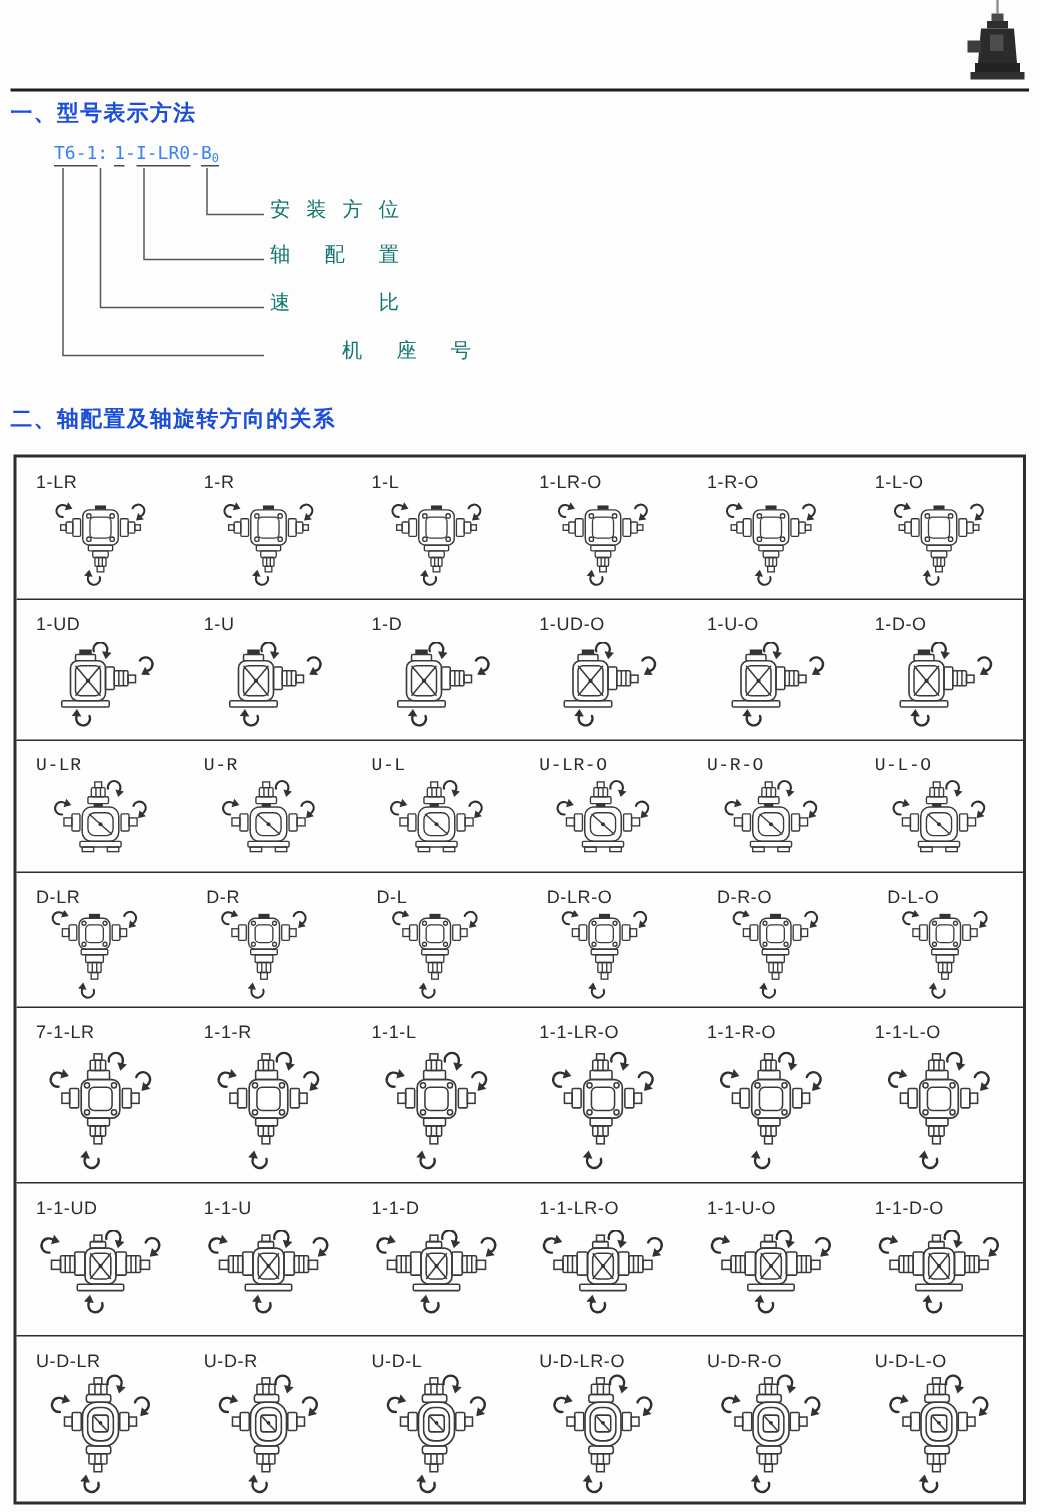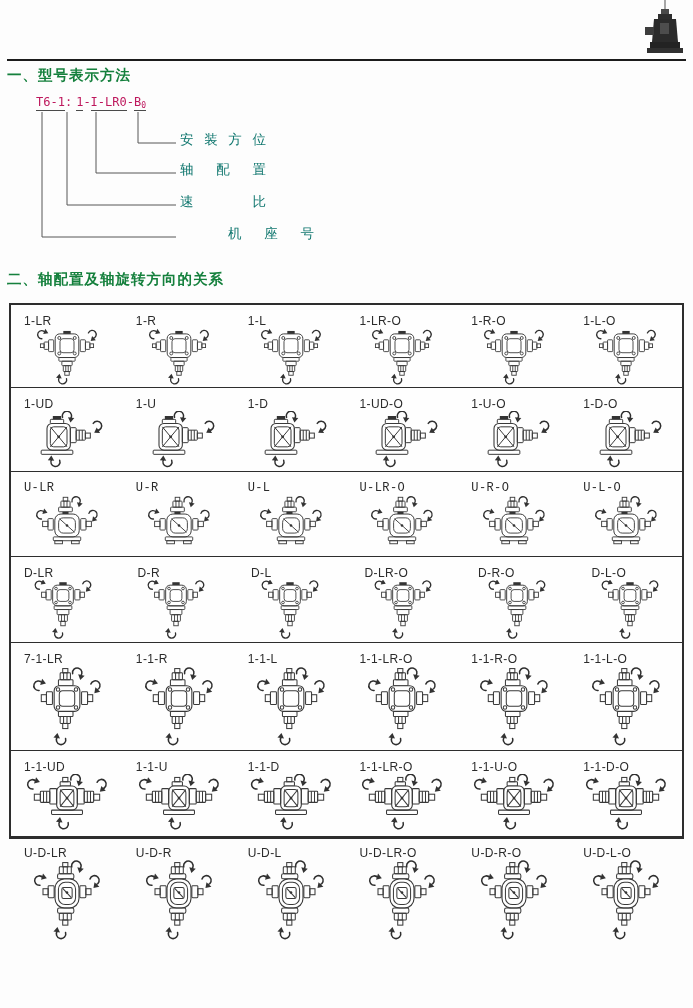--- a/index.html
+++ b/index.html
@@ -1,35 +1,35 @@
 <!DOCTYPE html>
 <html><head>
 <meta charset="utf-8">
 <style>
   html,body{margin:0;padding:0;background:#fff;}
   .page{position:relative;width:693px;height:1008px;background:#fdfdfd;overflow:hidden;
         font-family:"Liberation Sans","DejaVu Sans",sans-serif;color:#222;}
   
   .rule{position:absolute;left:7px;top:59px;width:679px;height:2px;background:#1c1c1c;}
   .logo{position:absolute;right:6px;top:0;width:46px;height:58px;}
-  .sec-title{position:absolute;left:7px;font-size:14.5px;font-weight:bold;color:#15803d;letter-spacing:1px;}
+  .sec-title{position:absolute;left:7px;font-size:14.5px;font-weight:bold;color:#1d4ed8;letter-spacing:1px;}
   .s1{top:66px;} .s2{top:270px;}
   
   .code{position:absolute;left:36px;top:95px;font-family:"DejaVu Sans Mono","Liberation Mono",monospace;
-        font-size:12px;color:#be185d;letter-spacing:0;text-align:center;}
+        font-size:12px;color:#3b82f6;letter-spacing:0;text-align:center;}
   .code .u{border-bottom:1px solid #4a4a4a;padding-bottom:1px;}
   .code .sp{margin-right:4px;}
   .code sub{font-size:8px;vertical-align:-2px;}
   .conn{position:absolute;left:30px;top:110px;}
   .cl{fill:none;stroke:#565656;stroke-width:1;}
   .callout{position:absolute;left:180px;width:86px;font-size:13.5px;color:#0f766e;
            text-align:justify;text-align-last:justify;}
   .co0{top:131px;} .co1{top:161px;} .co2{top:193px;} .co3{top:225px;margin-left:48px;}
   
-  .ctable{position:absolute;left:9px;top:303px;width:675px;height:536px;border:2px solid #2d2d2d;
+  .ctable{position:absolute;left:9px;top:303px;width:675px;height:700px;border:2px solid #2d2d2d;
           background:#fefefe;box-sizing:border-box;display:flex;flex-direction:column;}
   .trow{display:flex;box-sizing:border-box;border-bottom:1.5px solid #2d2d2d;}
   .trow:last-child{border-bottom:none;flex:1;}
   .trow:nth-child(1){height:95px;} .trow:nth-child(2){height:94px;} .trow:nth-child(3){height:88px;font-family:Liberation Mono, monospace;}
   .trow:nth-child(4){height:90px;gap:10px;} .trow:nth-child(5){height:117px;} .trow:nth-child(6){height:102px;}
   .cell{flex:1;display:flex;flex-direction:column;align-items:center;min-width:0;}
   .clabel{align-self:flex-start;padding:9px 0 0 13px;font-size:12px;color:#2b2b2b;letter-spacing:0.4px;}
   .diagram{flex:1;display:flex;align-items:center;justify-content:center;}
   .diagram svg{display:block;}
   .trow[data-variant="A"] .diagram svg{width:62px;}

